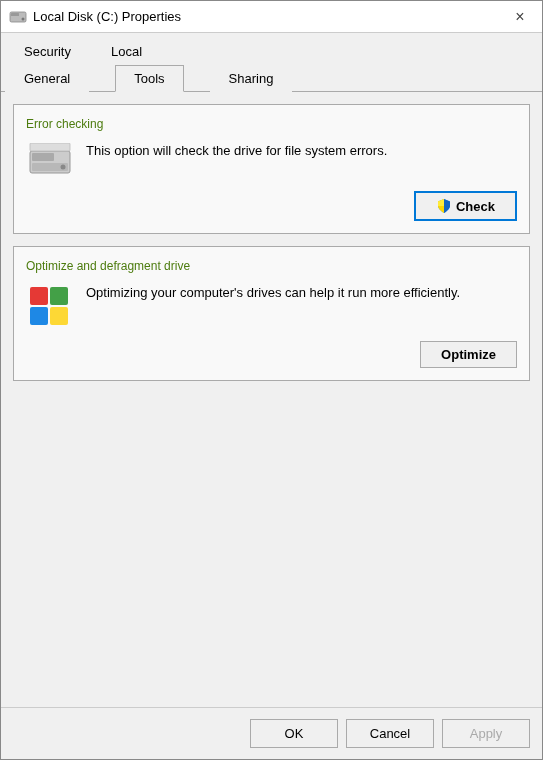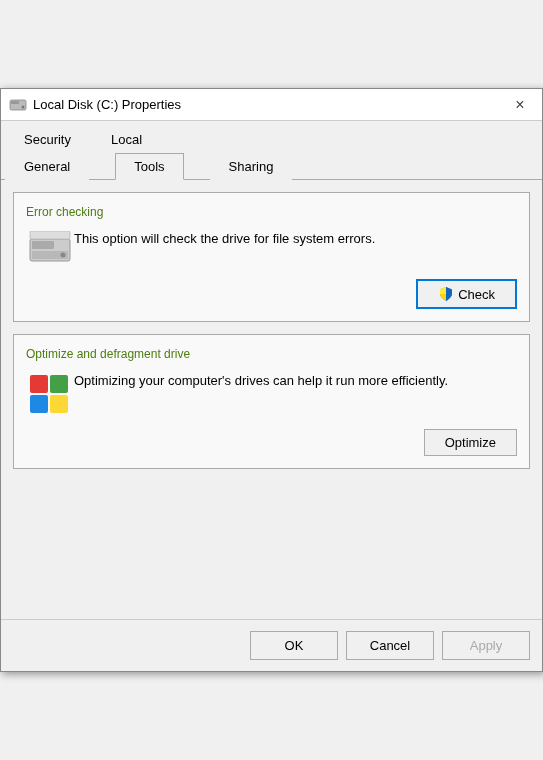--- a/index.html
+++ b/index.html
@@ -13,21 +13,21 @@
     body {
       background: #f0f0f0;
       display: flex;
       justify-content: center;
       align-items: center;
       min-height: 100vh;
     }
 
     .window {
       width: 543px;
-      height: 584px;
+      height: 760px;
       background: #f0f0f0;
       border: 1px solid #888;
       box-shadow: 2px 2px 8px rgba(0,0,0,0.4);
       display: flex;
       flex-direction: column;
     }
 
     .title-bar {
       background: #fff;
       height: 32px;
@@ -113,20 +113,21 @@
 
     .section-title {
       font-size: 12px;
       color: #4d7c0f;
       margin-bottom: 10px;
     }
 
     .section-inner {
       display: flex;
       align-items: flex-start;
+      gap: 12px;
     }
 
     .section-text {
       flex: 1;
       color: #000;
       line-height: 1.5;
     }
 
     .section-button-row {
       display: flex;
@@ -139,20 +140,21 @@
       background: #f0f0f0;
       border: 1px solid #aaa;
       cursor: pointer;
       font-size: 13px;
       color: #000;
       min-width: 90px;
       display: flex;
       align-items: center;
       justify-content: center;
       gap: 4px;
+      font-weight: bold;
     }
 
     .btn.btn-check {
       border: 2px solid #0078d7;
     }
 
     
     .shield-icon {
       width: 16px;
       height: 16px;

